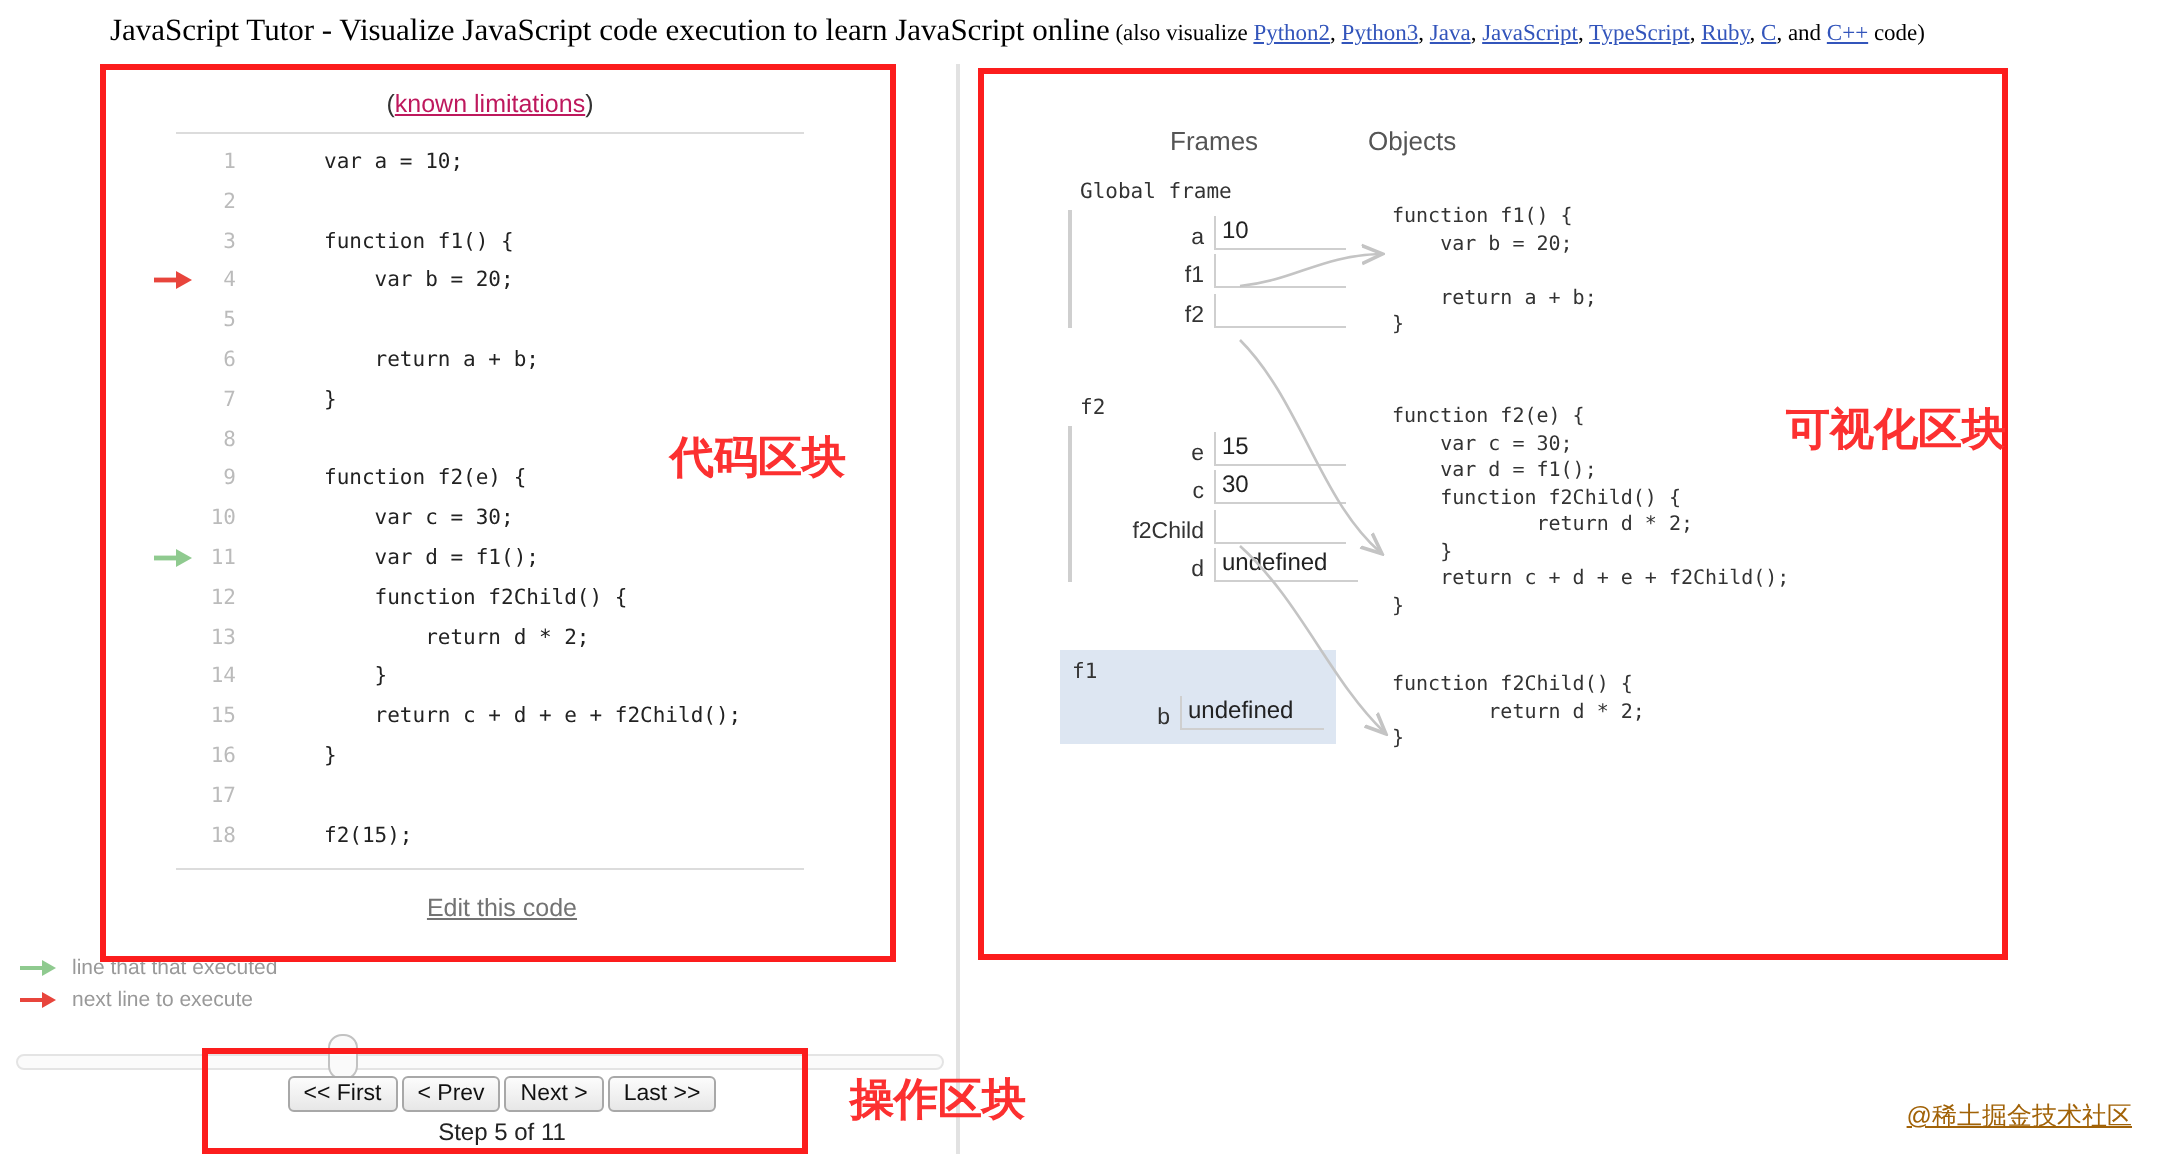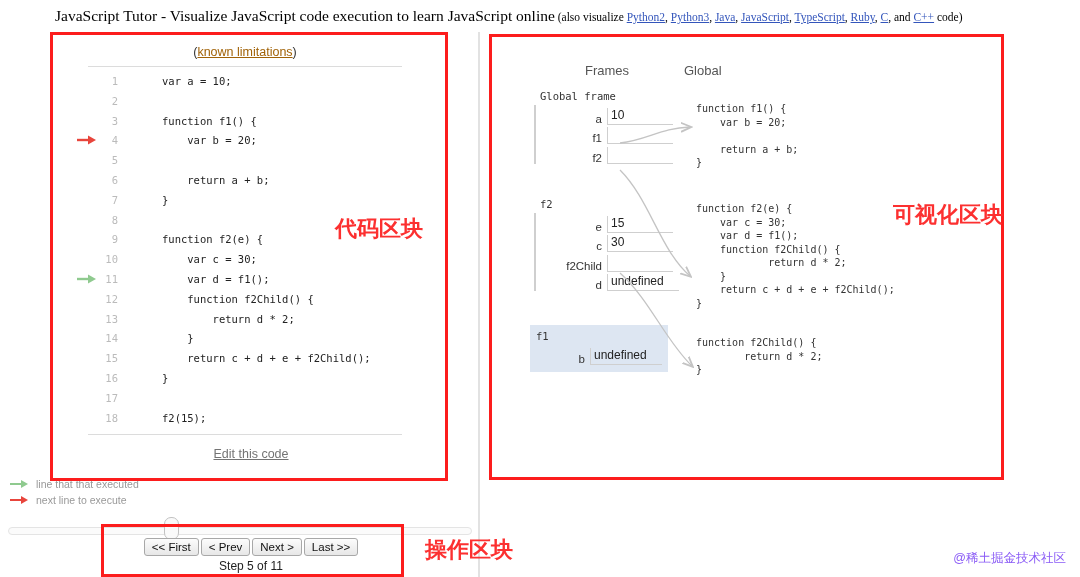--- a/index.html
+++ b/index.html
@@ -54,21 +54,21 @@
     width: 314px;
   }
   #code-header {
     text-align: center;
     font-family: "Liberation Sans", sans-serif;
     font-size: 12.5px;
     color: #333;
     line-height: 16px;
   }
   #code-header a {
-    color: #a16207;
+    color: #be185d;
     text-decoration: underline;
   }
   #code-rule-top {
     margin-top: 6px;
     border-top: 1px solid #dcdcdc;
   }
   #code-lines {
     margin-top: 5px;
     font-family: "DejaVu Sans Mono", monospace;
     font-size: 10.5px;
@@ -265,23 +265,24 @@
     font-family: "Liberation Sans", sans-serif;
     font-size: 22px;
     font-weight: 600;
     white-space: nowrap;
   }
 
   #watermark {
     position: absolute;
     right: 14px;
     bottom: 10px;
-    color: #8b5cf6;
+    color: #a16207;
     font-family: "Liberation Sans", sans-serif;
     font-size: 12.5px;
+    text-decoration: underline;
   }
 </style>
 </head>
 <body>
 
 <div id="header">
   <span>JavaScript Tutor - Visualize JavaScript code execution to learn JavaScript online</span><span class="sub">
     <span>(also visualize </span><a href="#">Python2</a>, <a href="#">Python3</a>, <a href="#">Java</a>, <a href="#">JavaScript</a>, <a href="#">TypeScript</a>, <a href="#">Ruby</a>, <a href="#">C</a>, <span>and</span> <a href="#">C++</a><span> code)</span>
   </span>
 </div>
@@ -343,21 +344,21 @@
 </div>
 
 <div id="slider-track"></div>
 <div id="slider-thumb"></div>
 <div id="controls">
   <button>&lt;&lt; First</button><button>&lt; Prev</button><button>Next &gt;</button><button>Last &gt;&gt;</button>
   <div id="step-label">Step 5 of 11</div>
 </div>
 
 <div id="frames-title">Frames</div>
-<div id="objects-title">Global</div>
+<div id="objects-title">Objects</div>
 
 <div class="frame" id="frame-0" style="left:502px; top:90px;">
     <div class="frame-title">Global frame</div>
     <div class="frame-body">
       <div class="var-row">
         <div class="var-name">a</div>
         <div class="var-val">10</div>
       </div>
       <div class="var-row">
         <div class="var-name">f1</div>

